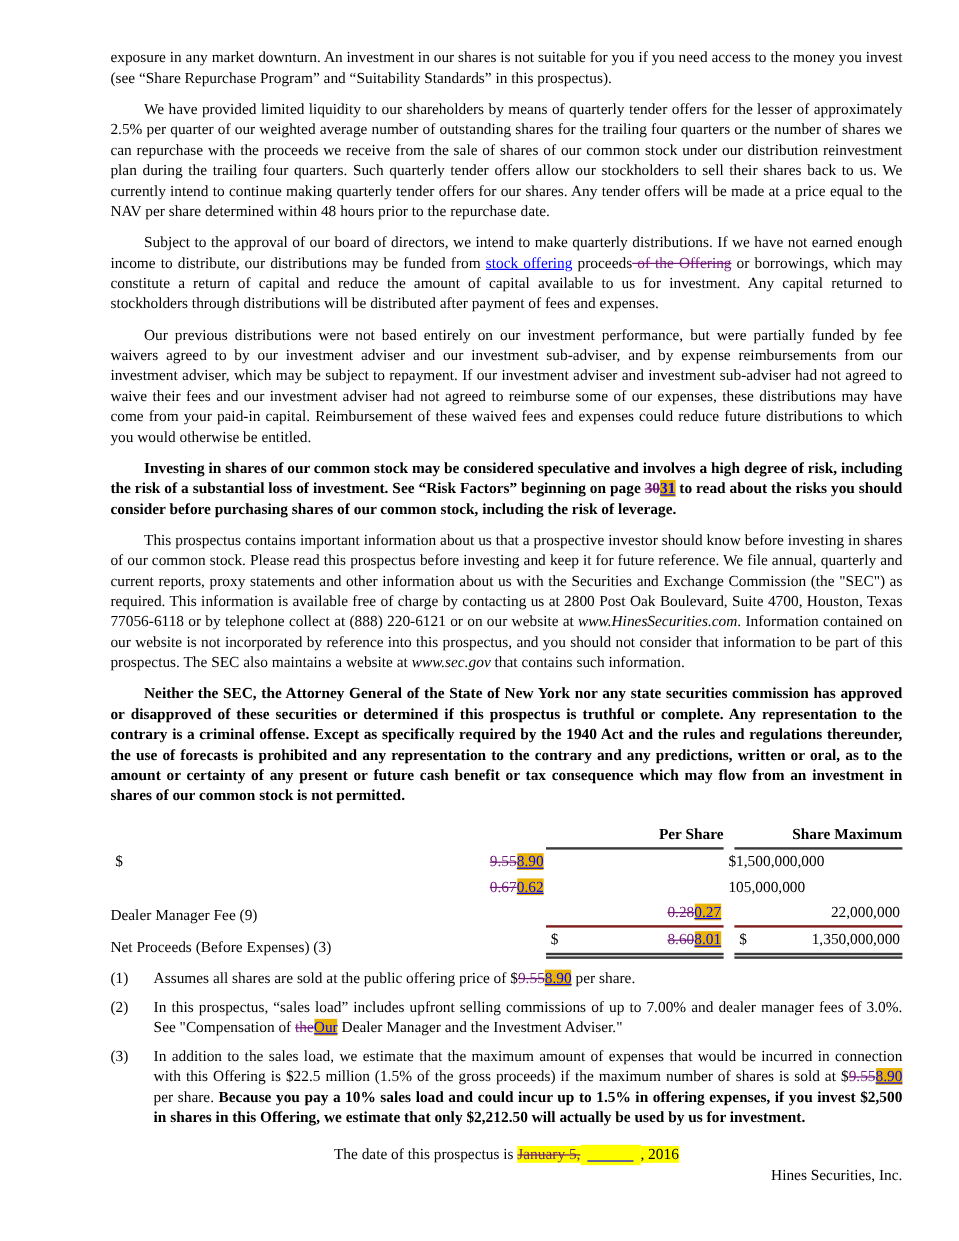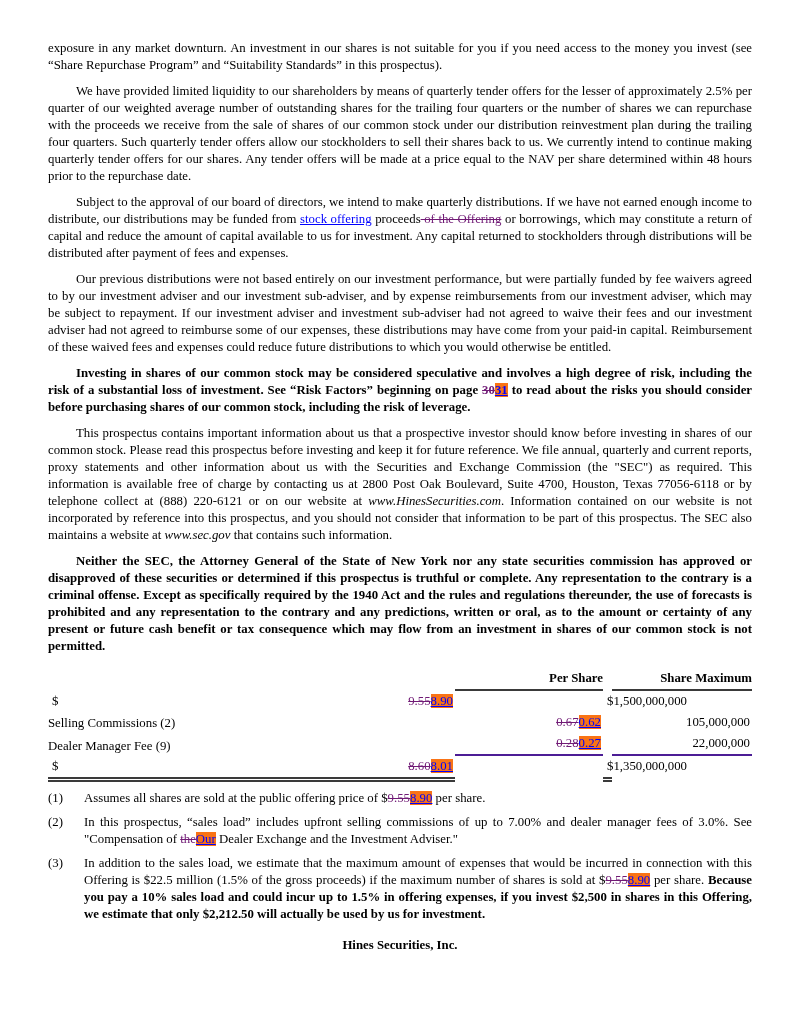--- a/index.html
+++ b/index.html
@@ -4,47 +4,47 @@
 <style>
   html,body{margin:0;padding:0;background:#ffffff;}
   .page{
     position:relative;
     width:799px;height:1034px;
     background:#ffffff;
     font-family:"Liberation Serif","DejaVu Serif",serif;
     font-size:12.8px;line-height:17px;color:#000;
     overflow:hidden;
   }
-  .content{padding:40px 47px 0 48px;}
+  .content{padding:40px 47px 0 48px;margin-left:44px;}
   .para{margin:0 0 9px 0;text-align:justify;}
   .para.indent{text-indent:28px;}
   .para.bold{font-weight:bold;}
   .b{font-weight:bold;}
   .i{font-style:italic;}
   .del{color:#701a75;text-decoration:line-through;}
-  .ins{color:#0000ff;text-decoration:underline;background:#f97316;}
+  .ins{color:#0000ff;text-decoration:underline;background:#eab308;}
   .ins.ns{background:transparent;}
   .hl{background:#ffff00 !important;}
   .blank{display:inline-block;min-width:50px;}
   
   .fin-table{margin:15px 0 8px 0;}
   .trow{display:grid;grid-template-columns:1fr 148px 9px 140px;align-items:end;}
   .th{font-weight:bold;text-align:right;padding-bottom:2px;border-bottom:2.5px solid #3a3a3a;}
   .cell-num{display:flex;justify-content:space-between;align-items:baseline;padding:2px 2px 1px 4px;min-height:18px;}
   .tlabel{padding:2px 0 1px 0;}
-  .rule-mid .cell-num{border-bottom:2px solid #4c1d95;}
+  .rule-mid .cell-num{border-bottom:2px solid #7f1d1d;}
   .rule-double .cell-num{border-bottom:5px double #3a3a3a;}
   .val .del{margin-right:0;}
   
   .fnotes{margin-top:8px;}
   .fnote{display:grid;grid-template-columns:36px 1fr;margin-bottom:7px;}
   .fbody{text-align:justify;}
   
   .footer{text-align:center;margin-top:14px;}
-  .company{font-weight:bold;}
+  .company{font-weight:normal;text-align:right;}
 </style>
 </head>
 <body>
 
 <div class="page">
   <div class="content">
 
     <div id="paragraphs">
         <p class="para"><span>exposure in any market downturn. An investment in our shares is not suitable for you if you need access to the money you invest (see “Share Repurchase Program” and “Suitability Standards” in this prospectus).</span></p>
         <p class="para indent"><span>We have provided limited liquidity to our shareholders by means of quarterly tender offers for the lesser of approximately 2.5% per quarter of our weighted average number of outstanding shares for the trailing four quarters or the number of shares we can repurchase with the proceeds we receive from the sale of shares of our common stock under our distribution reinvestment plan during the trailing four quarters. Such quarterly tender offers allow our stockholders to sell their shares back to us. We currently intend to continue making quarterly tender offers for our shares. Any tender offers will be made at a price equal to the NAV per share determined within 48 hours prior to the repurchase date.</span></p>
@@ -68,21 +68,20 @@
               <span class="dollar">$</span>
               <span class="val"><span class="del">9.55</span><span class="ins">8.90</span></span>
             </div>
             <div class="tgap"></div>
             <div class="cell-num">
               <span class="dollar">$</span>
               <span class="val">1,500,000,000</span>
             </div>
           </div>
           <div class="trow">
-            <div class="tlabel">Selling Commissions (2)</div>
             <div class="cell-num">
               <span class="dollar"></span>
               <span class="val"><span class="del">0.67</span><span class="ins">0.62</span></span>
             </div>
             <div class="tgap"></div>
             <div class="cell-num">
               <span class="dollar"></span>
               <span class="val">105,000,000</span>
             </div>
           </div>
@@ -92,46 +91,48 @@
               <span class="dollar"></span>
               <span class="val"><span class="del">0.28</span><span class="ins">0.27</span></span>
             </div>
             <div class="tgap"></div>
             <div class="cell-num">
               <span class="dollar"></span>
               <span class="val">22,000,000</span>
             </div>
           </div>
           <div class="trow rule-double">
+            <div class="tlabel">Net Proceeds (Before Expenses) (3)</div>
             <div class="cell-num">
               <span class="dollar">$</span>
               <span class="val"><span class="del">8.60</span><span class="ins">8.01</span></span>
             </div>
             <div class="tgap"></div>
             <div class="cell-num">
               <span class="dollar">$</span>
               <span class="val">1,350,000,000</span>
             </div>
           </div>
         </div>
     </div>
 
     <div id="footnotes" class="fnotes">
         <div class="fnote">
           <span class="marker">(1)</span>
           <div class="fbody"><span>Assumes all shares are sold at the public offering price of $</span><span class="del">9.55</span><span class="ins">8.90</span><span> per share.</span></div>
         </div>
         <div class="fnote">
           <span class="marker">(2)</span>
-          <div class="fbody"><span>In this prospectus, “sales load” includes upfront selling commissions of up to 7.00% and dealer manager fees of 3.0%. See "Compensation of </span><span class="del">the</span><span class="ins">Our</span><span> Dealer Exchange and the Investment Adviser."</span></div>
+          <div class="fbody"><span>In this prospectus, “sales load” includes upfront selling commissions of up to 7.00% and dealer manager fees of 3.0%. See "Compensation of </span><span class="del">the</span><span class="ins">Our</span><span> Dealer Manager and the Investment Adviser."</span></div>
         </div>
         <div class="fnote">
           <span class="marker">(3)</span>
           <div class="fbody"><span>In addition to the sales load, we estimate that the maximum amount of expenses that would be incurred in connection with this Offering is $22.5 million (1.5% of the gross proceeds) if the maximum number of shares is sold at $</span><span class="del">9.55</span><span class="ins">8.90</span><span> per share. </span><span class="b">Because you pay a 10% sales load and could incur up to 1.5% in offering expenses, if you invest $2,500 in shares in this Offering, we estimate that only $2,212.50 will actually be used by us for investment.</span></div>
         </div>
       </div>
 
     <div class="footer">
+      <div id="footer-date"><span>The date of this prospectus is </span><span class="del hl">January 5,</span><span class="ins hl blank">&nbsp;&nbsp;&nbsp;&nbsp;&nbsp;&nbsp;&nbsp;&nbsp;&nbsp;&nbsp;&nbsp;&nbsp;</span><span class="hl">, 2016</span></div>
       <div class="company">Hines Securities, Inc.</div>
     </div>
 
   </div>
 </div>
 
 </body></html>

